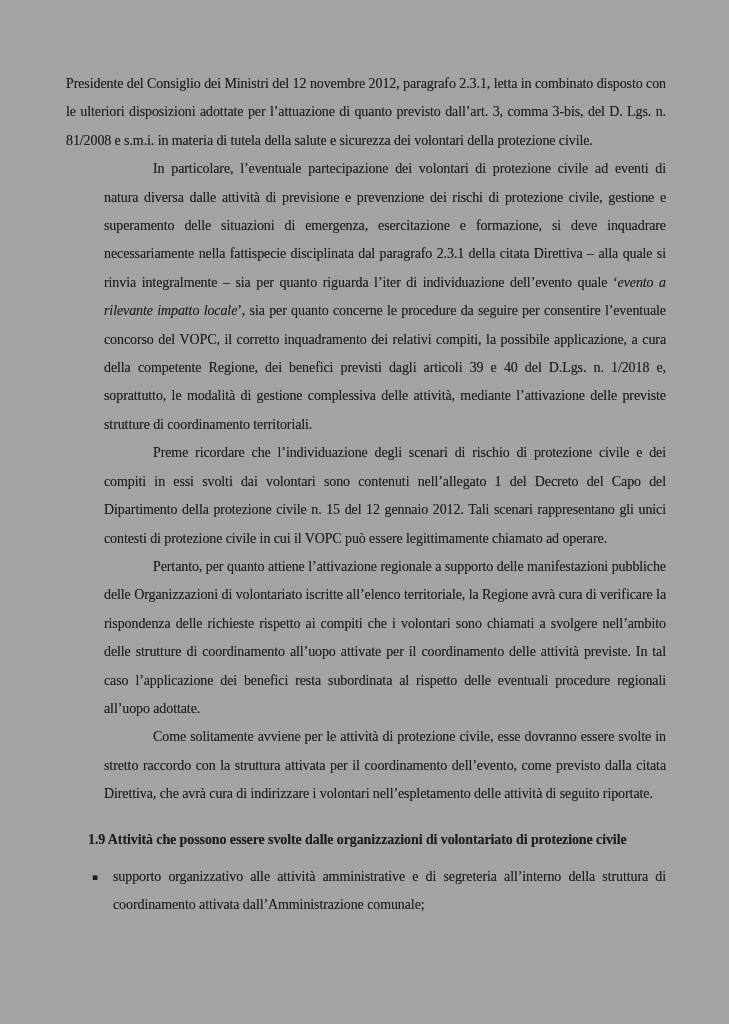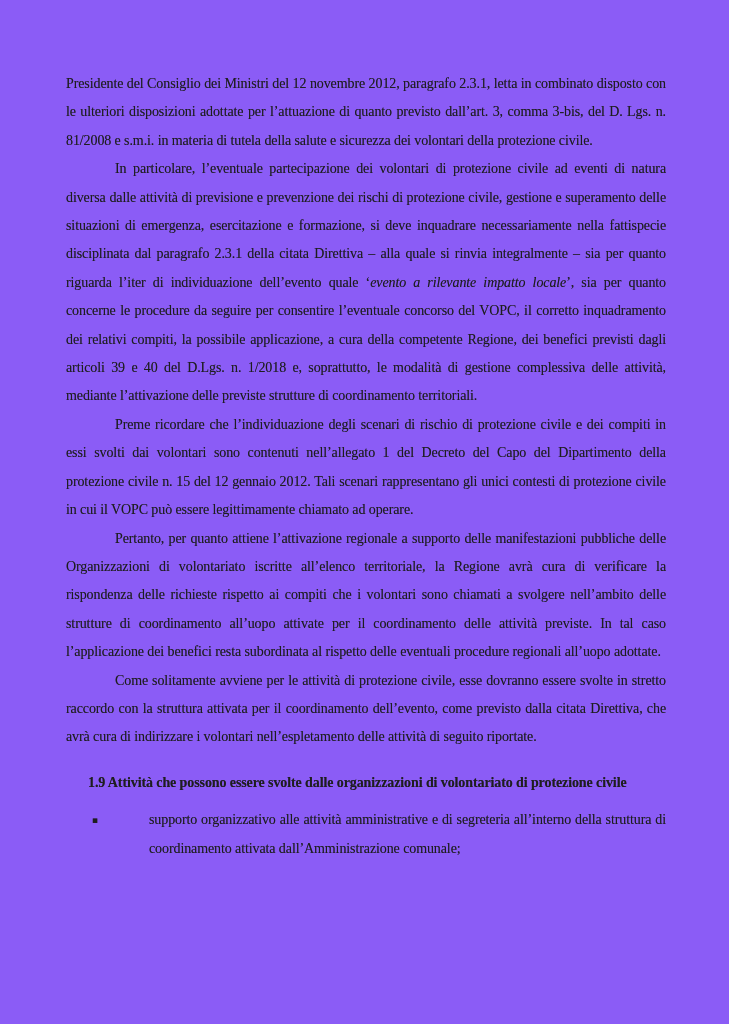--- a/index.html
+++ b/index.html
@@ -5,37 +5,38 @@
   html, body {
     margin: 0;
     padding: 0;
     background: #ffffff;
   }
   .page {
     position: relative;
     width: 729px;
     height: 1024px;
     box-sizing: border-box;
-    background: #8b5cf6;
+    background: #a3a3a3;
     color: #1e1e1e;
     font-family: "Liberation Serif", "DejaVu Serif", serif;
     font-size: 14px;
     line-height: 28.4px;
     letter-spacing: -0.1px;
     padding: 70px 63px 0 66px;
     text-align: justify;
     overflow: hidden;
     text-shadow: 0 0 0.4px rgba(20,20,20,0.45);
   }
   p.body {
     margin: 0;
     text-align: justify;
   }
   p.body.indent {
     text-indent: 49px;
+    margin-left: 38px;
   }
   .heading {
     margin: 17px 0 9px 0;
     font-size: 14px;
     line-height: 28.4px;
     font-weight: bold;
     text-indent: 22px;
     text-align: justify;
   }
   .bullet {
@@ -46,21 +47,20 @@
     flex: 0 0 47px;
     box-sizing: border-box;
     padding-left: 26px;
     font-family: "DejaVu Sans", sans-serif;
     font-size: 9px;
     line-height: 28.4px;
   }
   .bullet .content {
     flex: 1;
     text-align: justify;
-    margin-left: 36px;
   }
   
   .i { font-style: italic; }
   .u { text-underline-offset: 3px; }
 </style>
 </head>
 <body>
 
 <div class="page">
 

